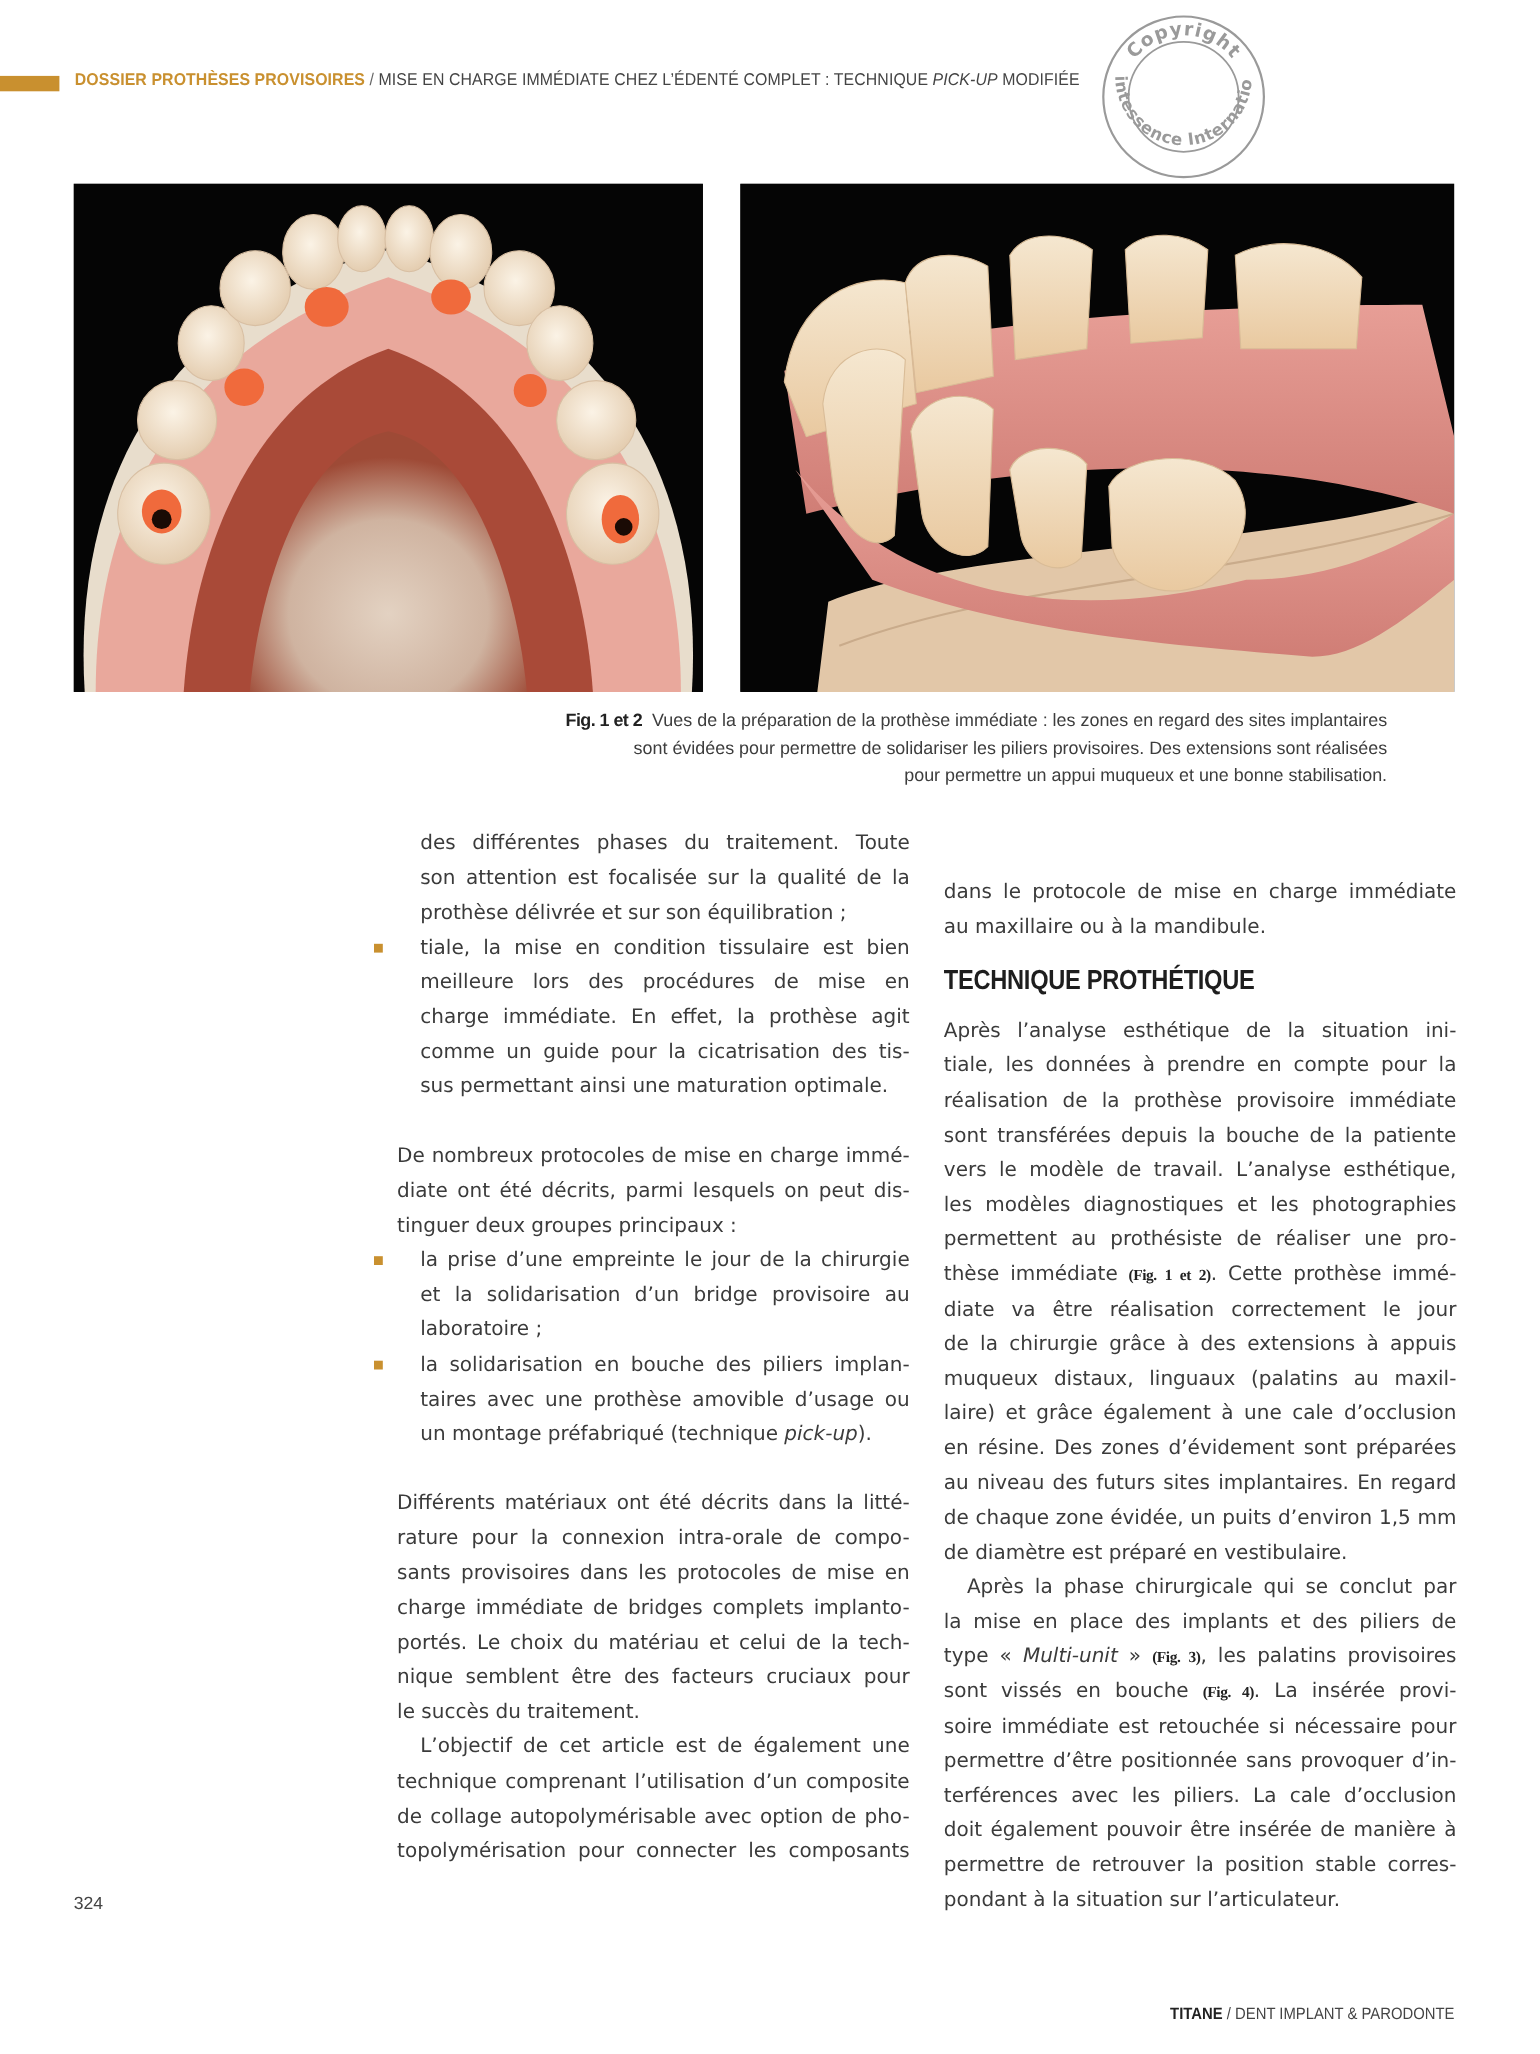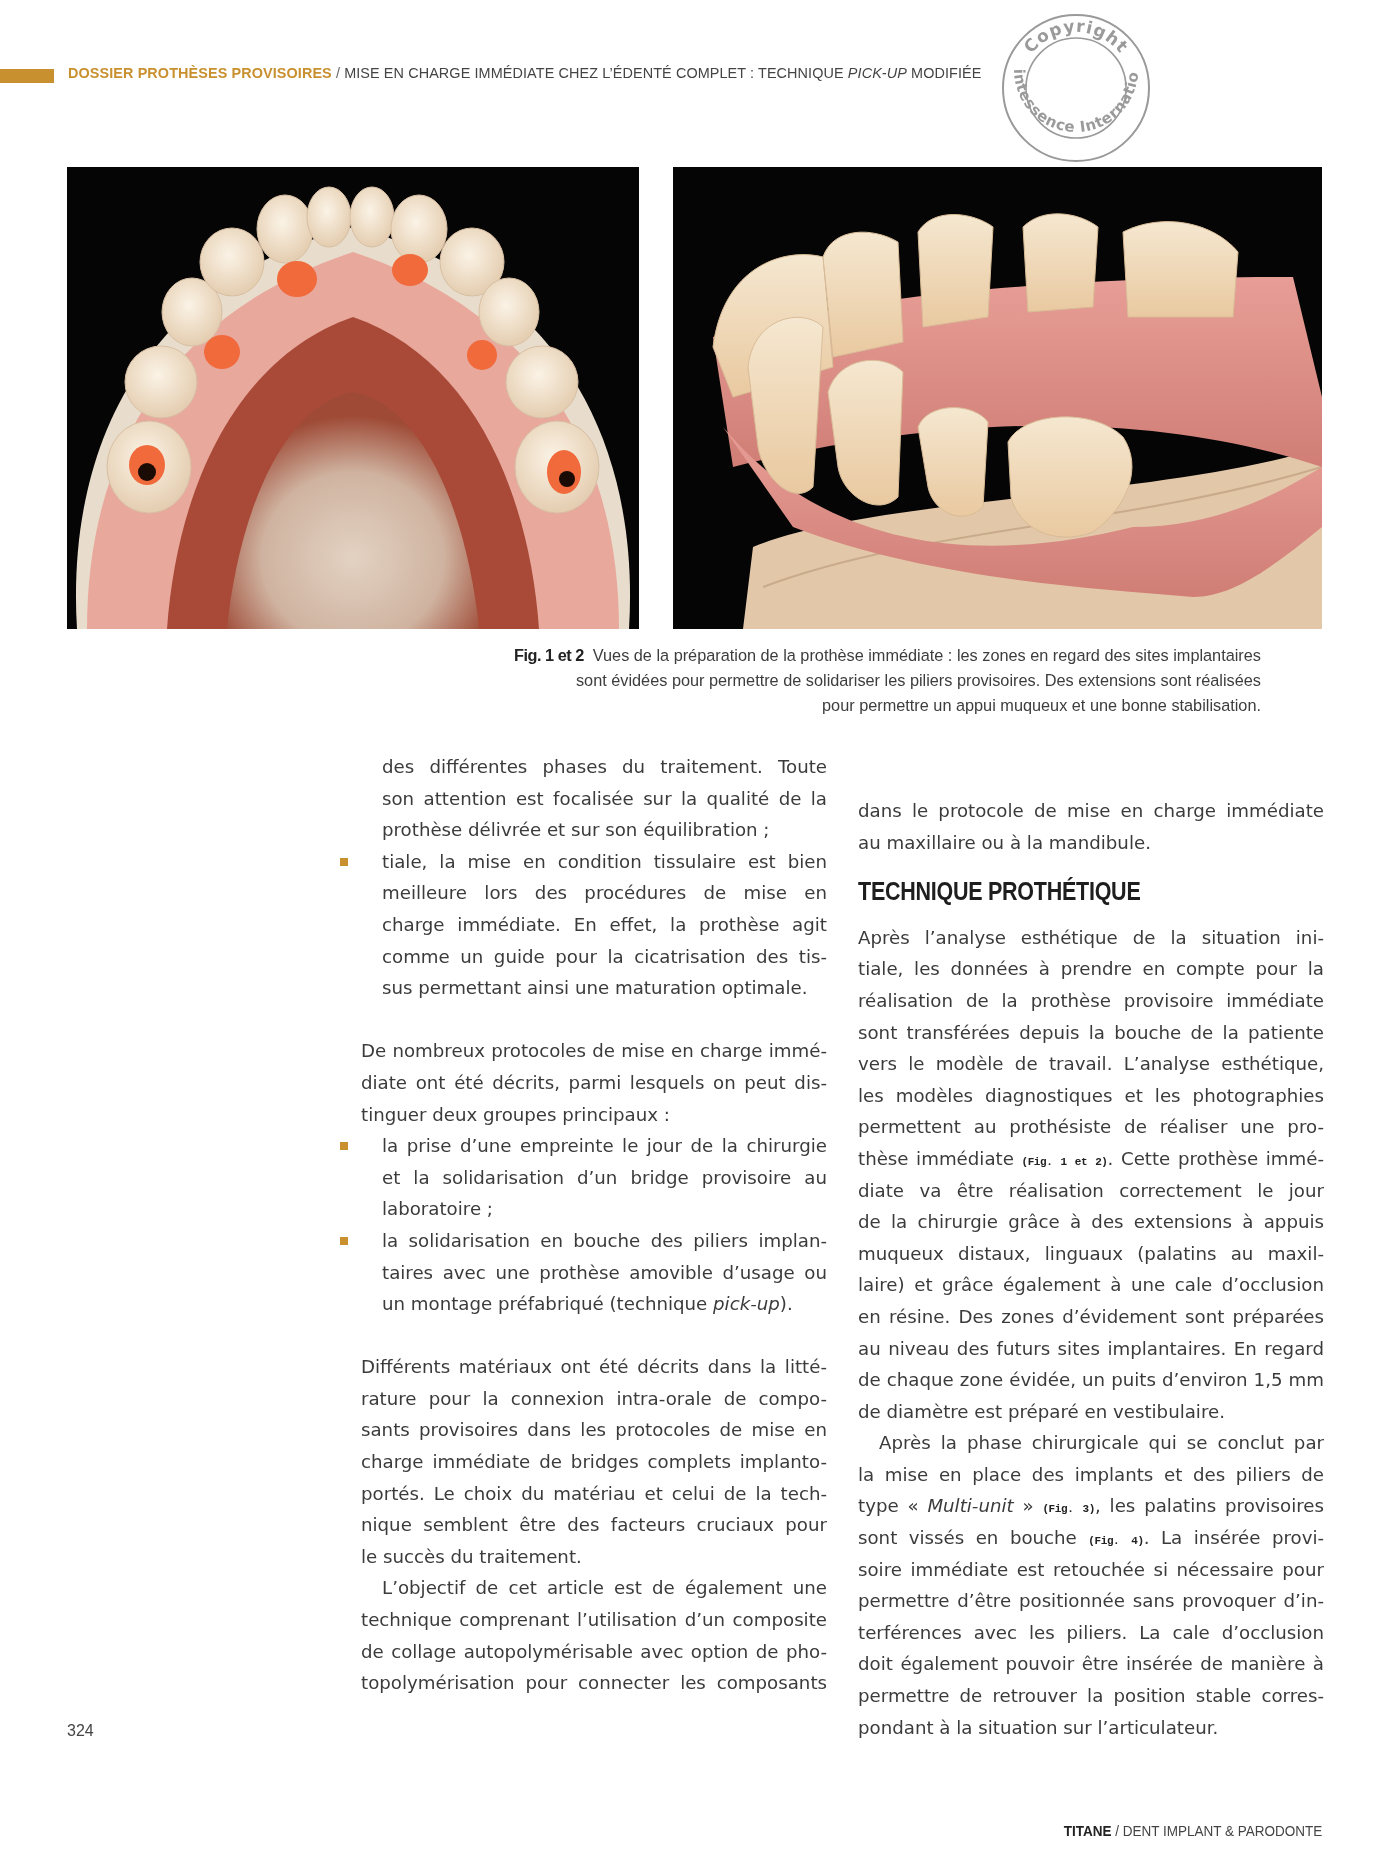--- a/index.html
+++ b/index.html
@@ -31,21 +31,21 @@
   .col { font-family:"DejaVu Sans", sans-serif; font-size:18.2px; line-height:31.6px; color:#3b3b3b; }
   .colL { left:361px; top:751px; width:466px; }
   .colR { left:858px; top:795px; width:466px; }
   .line { display:block; white-space:nowrap; text-align:justify; text-align-last:justify; height:31.6px; }
   .line.last { text-align-last:left; }
   .ind { padding-left:21px; }
   .indent1 { padding-left:21px; }
   .bullet { position:absolute; left:-21px; top:12px; width:8px; height:8px; background:#c9902f; }
   .rel { position:relative; }
   .gap { height:31.6px; }
-  .fig-ref { font-family:Liberation Mono, monospace; font-weight:bold; color:#222; font-size:11px; letter-spacing:-0.4px; }
+  .fig-ref { font-family:Liberation Serif, serif; font-weight:bold; color:#222; font-size:14px; letter-spacing:-0.4px; }
   .h2 { font-family:"Liberation Sans", sans-serif; font-weight:bold; font-size:25px; color:#1e1e1e;
         letter-spacing:-0.3px; transform:scaleX(0.86); transform-origin:left top; white-space:nowrap; height:31.6px; line-height:31.6px; margin-top:18px; margin-bottom:14px;}
   i { font-style:italic; }
 
   
   .pnum { left:67px; top:1722px; font-family:"Liberation Sans", sans-serif; font-size:16px; color:#444; }
   .foot { right:78px; top:1822px; font-family:"Liberation Sans", sans-serif; font-size:15px; color:#444;
           white-space:nowrap; transform:scaleX(0.9); transform-origin:right top; }
   .foot b { color:#222; }
 </style>

